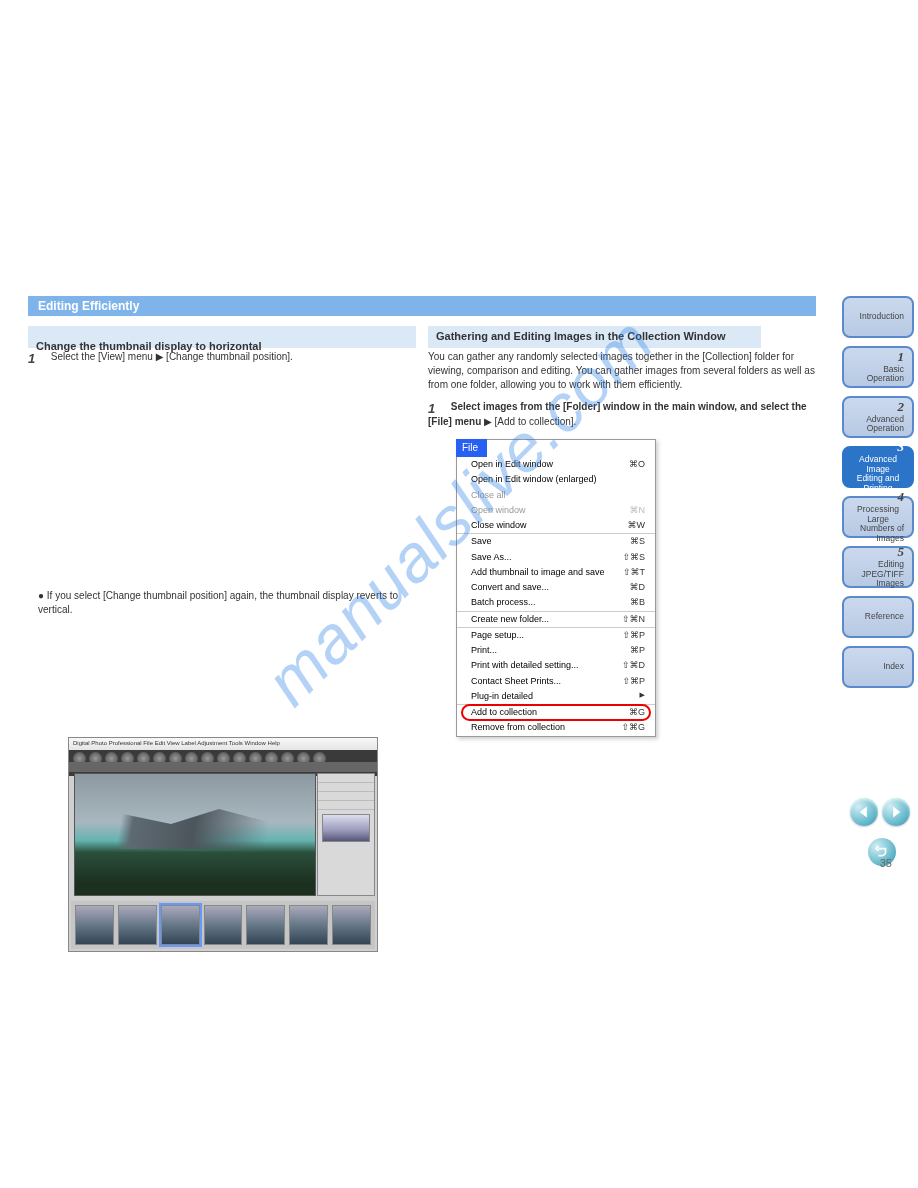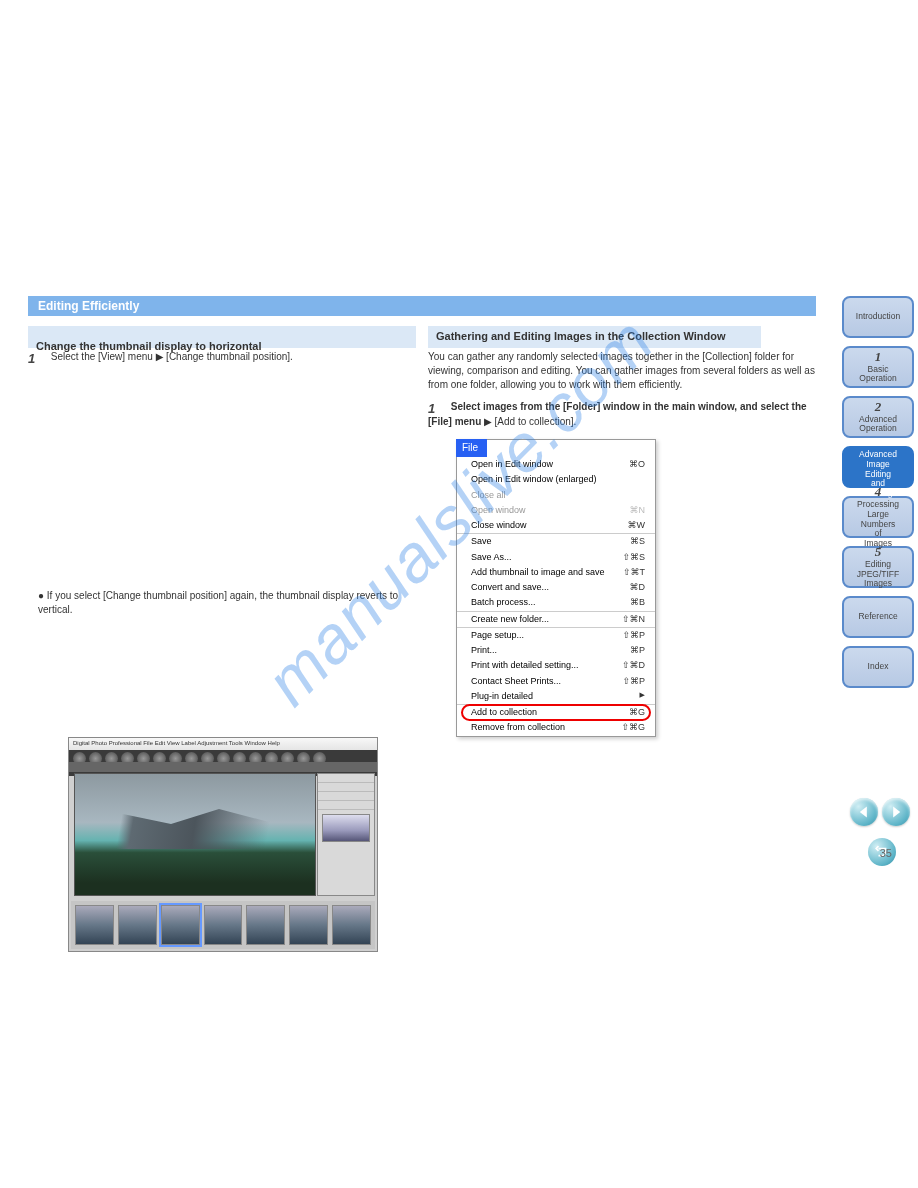--- a/index.html
+++ b/index.html
@@ -75,38 +75,38 @@
   .hl-red::before {
     content:""; position:absolute; left:4px; right:4px; top:-1px; bottom:-1px;
     border:2px solid #e00; border-radius:10px; pointer-events:none;
   }
 
   
   .sidebar { position:absolute; right:4px; top:296px; width:72px; }
   .nav-btn {
     width:72px; height:42px; border:2px solid #5a8acb; border-radius:8px;
     background:linear-gradient(#cbd9ed,#b7c9e4); margin-bottom:8px;
-    padding:3px 20px; text-align:center; font-size:8.5px; line-height:1.15; color:#444;
-    display:flex; flex-direction:column; justify-content:center; align-items:center;
+    padding:3px 8px; text-align:center; font-size:8.5px; line-height:1.15; color:#444;
+    display:flex; flex-direction:column; justify-content:center; align-items:flex-end;
     cursor:pointer;
   }
   .nav-btn.active { background:#2c74c8; color:#fff; border-color:#2c74c8;}
   .nav-btn .n { font-size:13px; font-weight:bold; font-family:Georgia,serif; font-style:italic;}
 
   .pager { position:absolute; right:8px; top:798px; display:flex; gap:4px;}
   .pager .circ {
     width:28px; height:28px; border-radius:50%;
     background:radial-gradient(circle at 30% 30%, #d0eef4, #5bb3c7 70%, #2d8199);
     display:flex; align-items:center; justify-content:center; color:#fff; cursor:pointer;
     box-shadow: inset 0 2px 3px rgba(255,255,255,0.7), 0 1px 2px rgba(0,0,0,0.2);
   }
   .pager .circ svg { width:14px; height:14px;}
   .back-btn { position:absolute; right:22px; top:838px;}
 
-  .page-num { position:absolute; right:26px; bottom:329px; font-size:11px; color:#666;}
+  .page-num { position:absolute; right:26px; bottom:319px; font-size:11px; color:#666;}
 
 </style>
 </head>
 <body>
 
 <div class="watermark">manualslive.com</div>
 
 <div class="title-bar">
   <span>Editing Efficiently</span>
 </div>

